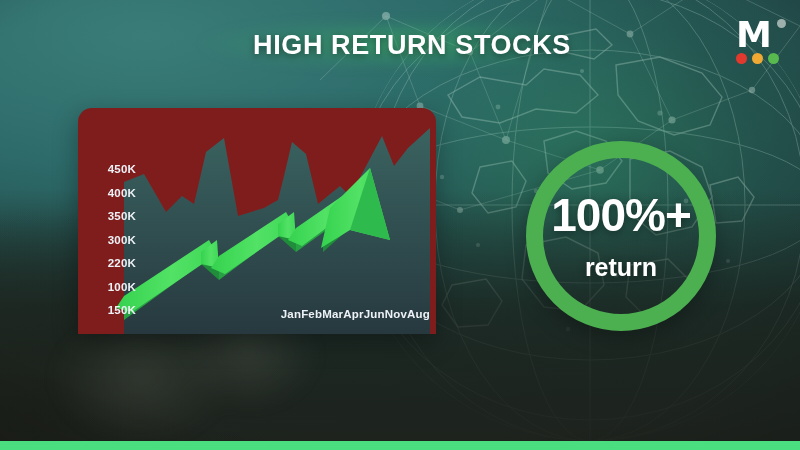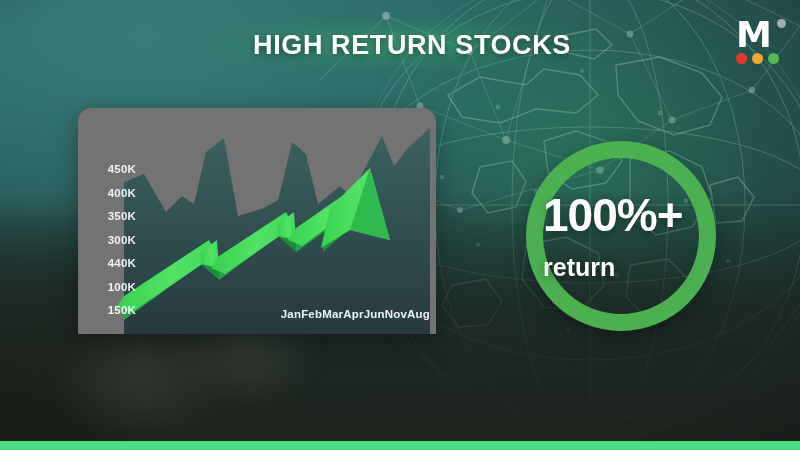--- a/index.html
+++ b/index.html
@@ -73,21 +73,21 @@
   .logo-dots{ position:absolute; left:8px; top:35px; display:flex; gap:5px; }
   .logo-dots i{ display:block; width:11px; height:11px; border-radius:50%; }
   .logo-node{
     position:absolute; right:2px; top:1px; width:9px; height:9px; border-radius:50%;
     background:rgba(200,210,205,.75);
   }
 
   
   .card{
     position:absolute; left:78px; top:108px; width:358px; height:226px;
-    background:#737373;
+    background:#7f1d1d;
     border-radius:14px 14px 0 0;
     overflow:hidden;
     box-shadow:0 8px 26px rgba(0,0,0,.32);
   }
   .plot{ position:absolute; left:0; top:0; width:358px; height:226px; }
   .y-axis{
     position:absolute; left:10px; top:56px; width:48px;
     display:flex; flex-direction:column; justify-content:space-between;
     height:152px;
   }
@@ -105,21 +105,21 @@
 
   
   .badge{
     position:absolute; left:526px; top:141px; width:190px; height:190px;
     border-radius:50%;
     border:17px solid #4cb050;
     box-shadow:0 6px 22px rgba(0,0,0,.3);
   }
   .badge-inner{
     position:absolute; inset:0;
-    display:flex; flex-direction:column; align-items:flex-start; justify-content:center;
+    display:flex; flex-direction:column; align-items:center; justify-content:center;
   }
   .badge-pct{
     color:#fff; font-size:46px; font-weight:bold; line-height:46px;
     letter-spacing:-1px;
     text-shadow:0 2px 8px rgba(0,0,0,.4);
   }
   .badge-label{
     color:#fff; font-size:25px; font-weight:bold; line-height:26px;
     margin-top:16px;
     text-shadow:0 2px 8px rgba(0,0,0,.4);
@@ -280,21 +280,21 @@
         <path fill="url(#arrowTop)" d="M243 140 L252 100 L292 60 L312 132 L272 122 Z"></path>
         <path fill="#2fba4d" d="M292 60 L312 132 L272 122 Z"></path>
       </g>
     </svg>
 
     <div class="y-axis">
       <span>450K</span>
       <span>400K</span>
       <span>350K</span>
       <span>300K</span>
-      <span>440K</span>
+      <span>220K</span>
       <span>100K</span>
       <span>150K</span>
     </div>
 
     <div class="x-axis">
       <span>Jan</span>
       <span>Feb</span>
       <span>Mar</span>
       <span>Apr</span>
       <span>Jun</span>

